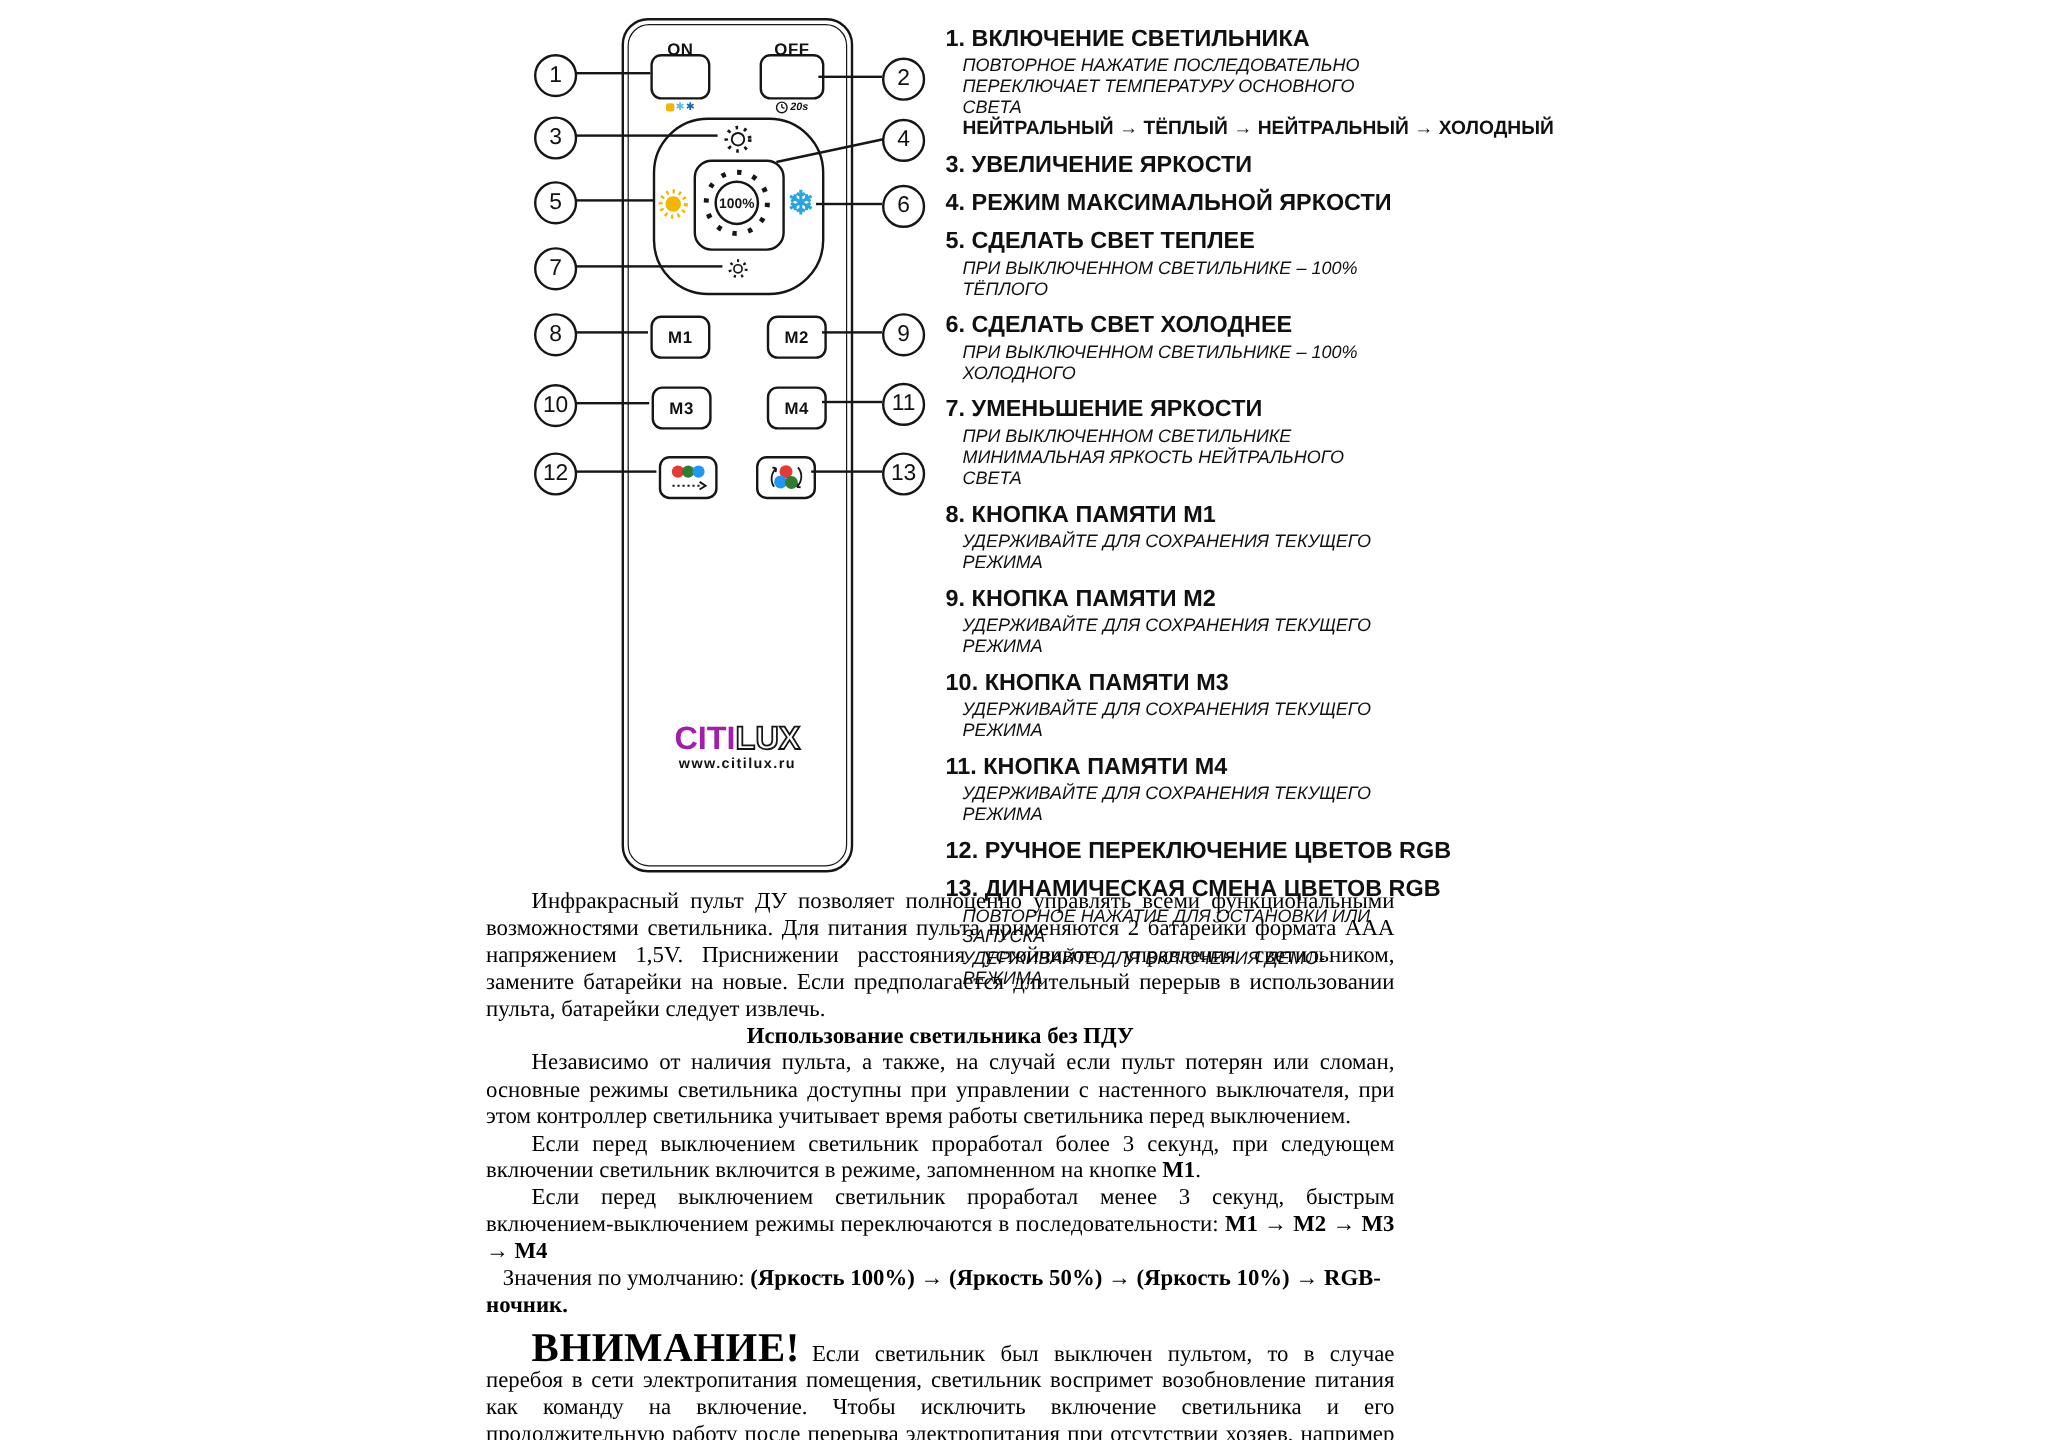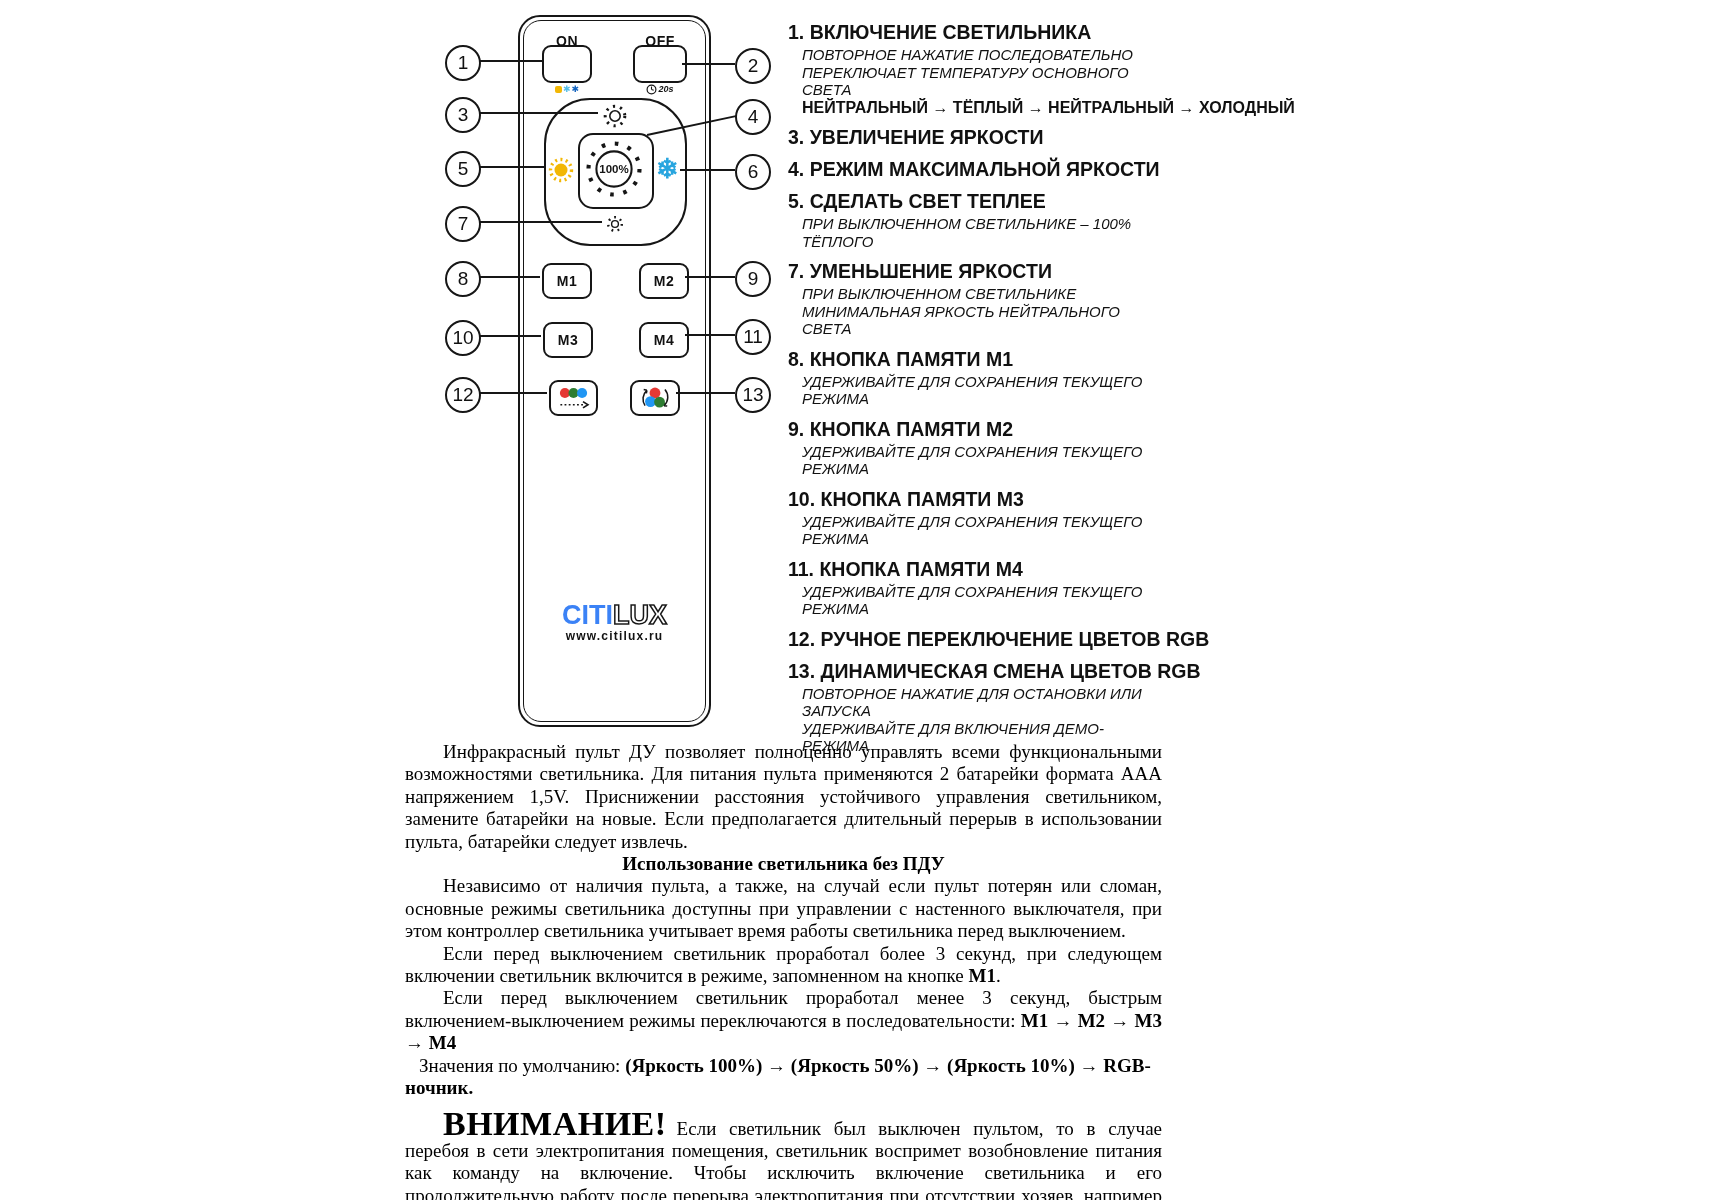--- a/index.html
+++ b/index.html
@@ -19,21 +19,21 @@
   .star.cyan{color:#56bde8;} .star.blue{color:#1565c0;}
   .offsub{display:flex;align-items:center;gap:1px;font-style:italic;font-size:9px;font-weight:700;}
   #squircle{position:absolute;left:24px;top:81px;width:139px;height:144px;
             border:2px solid #161616;border-radius:46px;background:#fff;}
   #inner-square{position:absolute;left:32px;top:33px;width:72px;height:72px;
             border:2px solid #161616;border-radius:15px;background:#fff;}
   .icon-abs{position:absolute;}
   #snowflake{font-size:27px;line-height:27px;font-weight:700;color:#28a5df;}
   #logo{position:absolute;left:0;top:585px;width:100%;text-align:center;}
   #brand{font-weight:800;font-size:27px;letter-spacing:0;line-height:26px;}
-  #brand .solid{color:#3b82f6;}
+  #brand .solid{color:#a21caf;}
   #brand .outline{color:#fff;-webkit-text-stroke:1.5px #161616;}
   #site{font-size:12px;font-weight:600;letter-spacing:1.2px;margin-top:1px;}
 
   
   .callout{position:absolute;width:32px;height:32px;border:2px solid #161616;border-radius:50%;
            background:#fff;display:flex;align-items:center;justify-content:center;
            font-size:19px;color:#111;z-index:5;}
   .cline{position:absolute;height:2px;background:#161616;z-index:1;}
   .cline.diag{transform-origin:left center;transform:rotate(-12deg);}
 
@@ -199,20 +199,24 @@
 
     <div class="instr">
       <h3>4. РЕЖИМ МАКСИМАЛЬНОЙ ЯРКОСТИ</h3>
     </div>
 
     <div class="instr">
       <h3>5. СДЕЛАТЬ СВЕТ ТЕПЛЕЕ</h3>
       <div class="note it">ПРИ ВЫКЛЮЧЕННОМ СВЕТИЛЬНИКЕ – 100% ТЁПЛОГО</div>
     </div>
 
+    <div class="instr">
+      <h3>6. СДЕЛАТЬ СВЕТ ХОЛОДНЕЕ</h3>
+      <div class="note it">ПРИ ВЫКЛЮЧЕННОМ СВЕТИЛЬНИКЕ – 100% ХОЛОДНОГО</div>
+    </div>
 
     <div class="instr">
       <h3>7. УМЕНЬШЕНИЕ ЯРКОСТИ</h3>
       <div class="note it">ПРИ ВЫКЛЮЧЕННОМ СВЕТИЛЬНИКЕ</div>
       <div class="note it">МИНИМАЛЬНАЯ ЯРКОСТЬ НЕЙТРАЛЬНОГО СВЕТА</div>
     </div>
 
     <div class="instr">
       <h3>8. КНОПКА ПАМЯТИ М1</h3>
       <div class="note it">УДЕРЖИВАЙТЕ ДЛЯ СОХРАНЕНИЯ ТЕКУЩЕГО РЕЖИМА</div>

